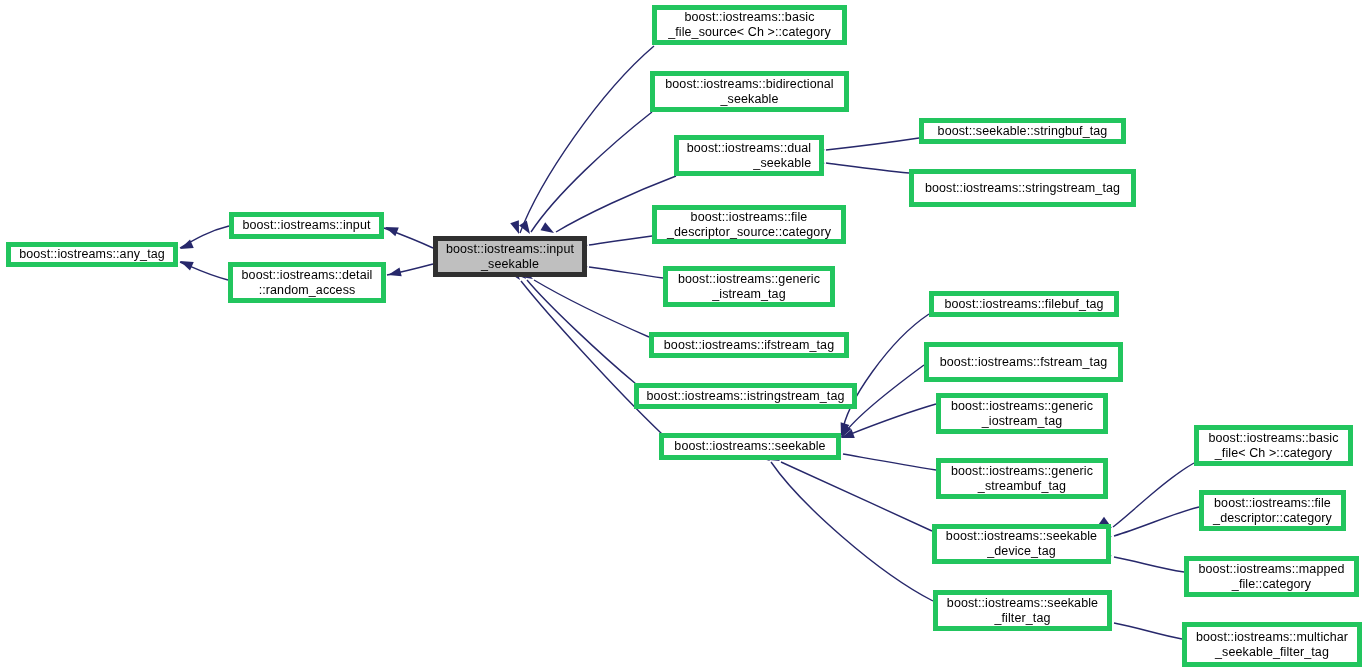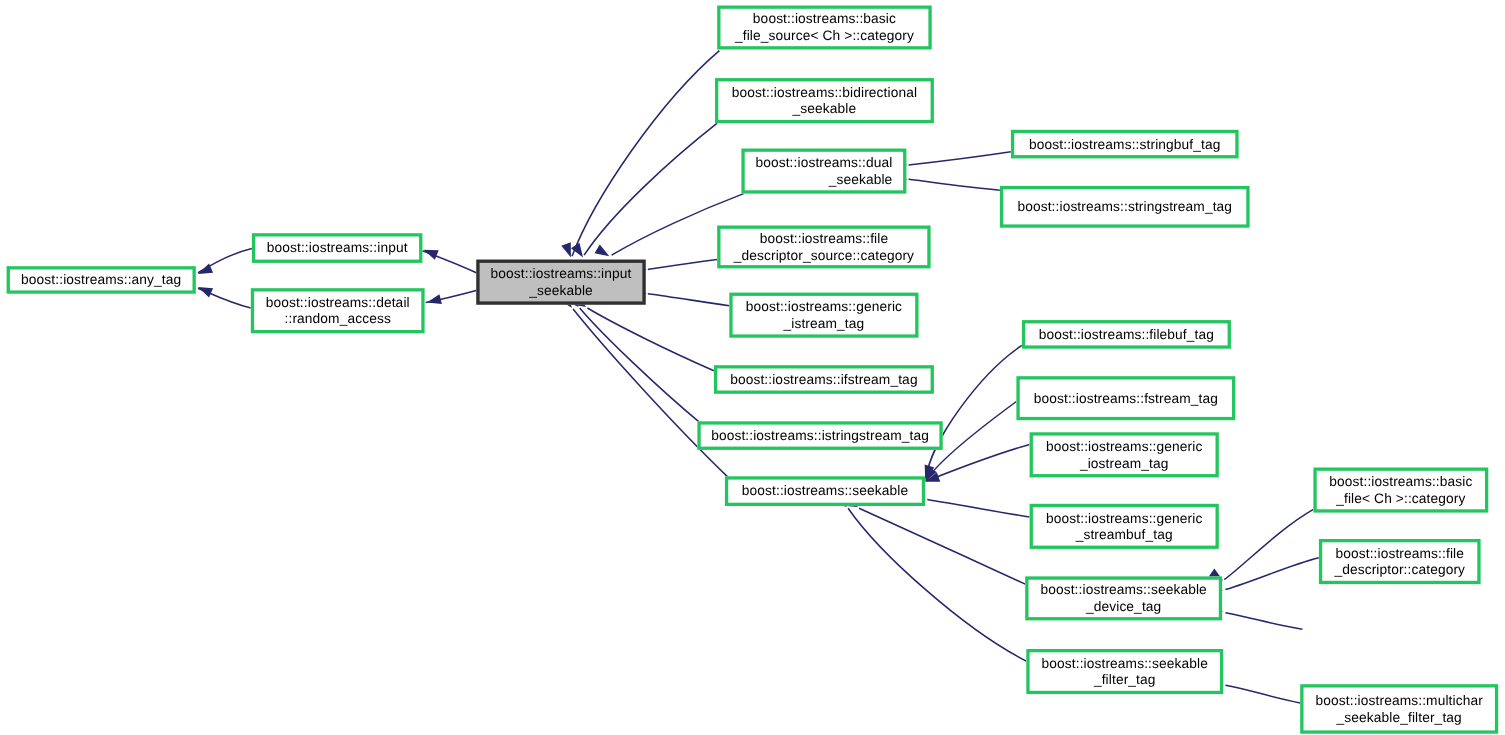--- a/index.html
+++ b/index.html
@@ -20,21 +20,21 @@
     position: absolute;
     left: 0;
     top: 0;
     width: 1368px;
     height: 668px;
     pointer-events: none;
   }
   .node {
     position: absolute;
     box-sizing: border-box;
-    border: 3px solid #22c55e;
+    border: 5px solid #22c55e;
     background: #ffffff;
     color: #000000;
     font-size: 12.5px;
     line-height: 15px;
     text-align: center;
     display: flex;
     align-items: center;
     justify-content: center;
     padding: 1px 4px;
     white-space: pre-line;
@@ -109,21 +109,21 @@
     <div class="node" style="left: 228px; top: 262px; width: 158px; height: 41px;"><span class="node-label">boost::iostreams::detail
 ::random_access</span></div>
     <div class="node highlight" style="left: 433px; top: 236px; width: 154px; height: 41px;"><span class="node-label">boost::iostreams::input
 _seekable</span></div>
     <div class="node" style="left: 652px; top: 5px; width: 195px; height: 40px;"><span class="node-label">boost::iostreams::basic
 _file_source&lt; Ch &gt;::category</span></div>
     <div class="node" style="left: 650px; top: 71px; width: 199px; height: 41px;"><span class="node-label">boost::iostreams::bidirectional
 _seekable</span></div>
     <div class="node" style="left: 674px; top: 135px; width: 150px; height: 41px; text-align: right;"><span class="node-label">boost::iostreams::dual
 _seekable</span></div>
-    <div class="node" style="left: 919px; top: 118px; width: 207px; height: 26px;"><span class="node-label">boost::iostreams::stringbuf_tag</span></div>
+    <div class="node" style="left: 919px; top: 118px; width: 207px; height: 26px;"><span class="node-label">boost::seekable::stringbuf_tag</span></div>
     <div class="node" style="left: 909px; top: 169px; width: 227px; height: 38px;"><span class="node-label">boost::iostreams::stringstream_tag</span></div>
     <div class="node" style="left: 652px; top: 205px; width: 194px; height: 39px;"><span class="node-label">boost::iostreams::file
 _descriptor_source::category</span></div>
     <div class="node" style="left: 663px; top: 266px; width: 172px; height: 41px;"><span class="node-label">boost::iostreams::generic
 _istream_tag</span></div>
     <div class="node" style="left: 649px; top: 332px; width: 200px; height: 26px;"><span class="node-label">boost::iostreams::ifstream_tag</span></div>
     <div class="node" style="left: 634px; top: 383px; width: 223px; height: 26px;"><span class="node-label">boost::iostreams::istringstream_tag</span></div>
     <div class="node" style="left: 659px; top: 433px; width: 182px; height: 27px;"><span class="node-label">boost::iostreams::seekable</span></div>
     <div class="node" style="left: 929px; top: 291px; width: 190px; height: 26px;"><span class="node-label">boost::iostreams::filebuf_tag</span></div>
     <div class="node" style="left: 924px; top: 342px; width: 199px; height: 40px;"><span class="node-label">boost::iostreams::fstream_tag</span></div>
@@ -132,15 +132,17 @@
     <div class="node" style="left: 936px; top: 458px; width: 172px; height: 41px;"><span class="node-label">boost::iostreams::generic
 _streambuf_tag</span></div>
     <div class="node" style="left: 932px; top: 524px; width: 179px; height: 40px;"><span class="node-label">boost::iostreams::seekable
 _device_tag</span></div>
     <div class="node" style="left: 933px; top: 590px; width: 179px; height: 41px;"><span class="node-label">boost::iostreams::seekable
 _filter_tag</span></div>
     <div class="node" style="left: 1194px; top: 425px; width: 159px; height: 41px;"><span class="node-label">boost::iostreams::basic
 _file&lt; Ch &gt;::category</span></div>
     <div class="node" style="left: 1199px; top: 490px; width: 147px; height: 41px;"><span class="node-label">boost::iostreams::file
 _descriptor::category</span></div>
+    <div class="node" style="left: 1184px; top: 556px; width: 175px; height: 41px;"><span class="node-label">boost::iostreams::mapped
+_file::category</span></div>
     <div class="node" style="left: 1182px; top: 622px; width: 180px; height: 45px;"><span class="node-label">boost::iostreams::multichar
 _seekable_filter_tag</span></div>
   </div>
 
 </body></html>

